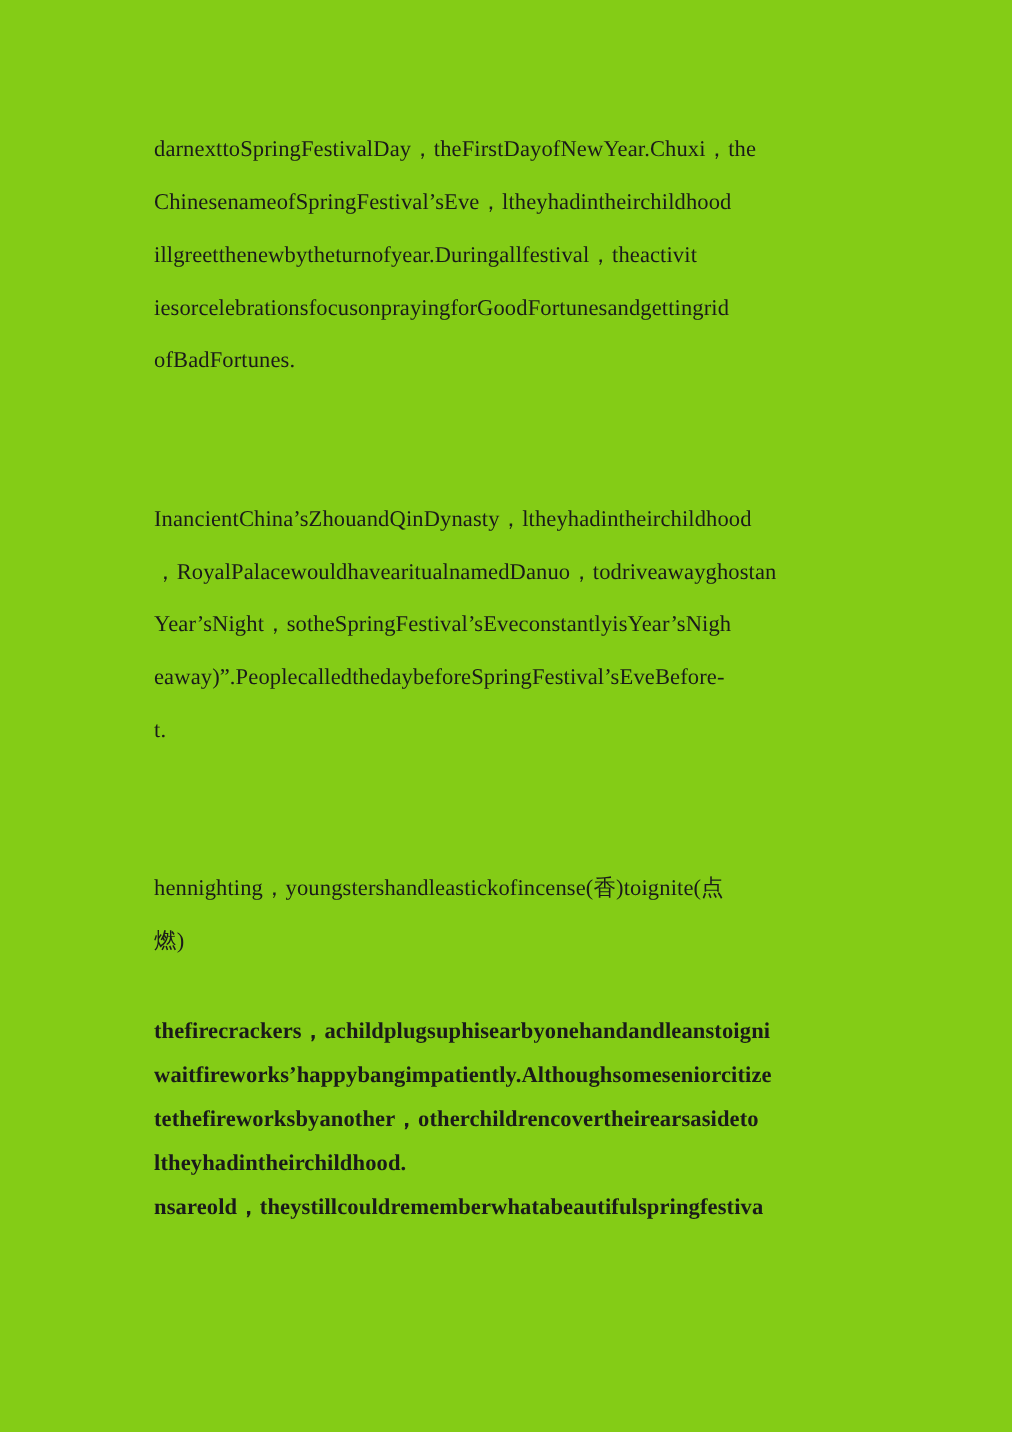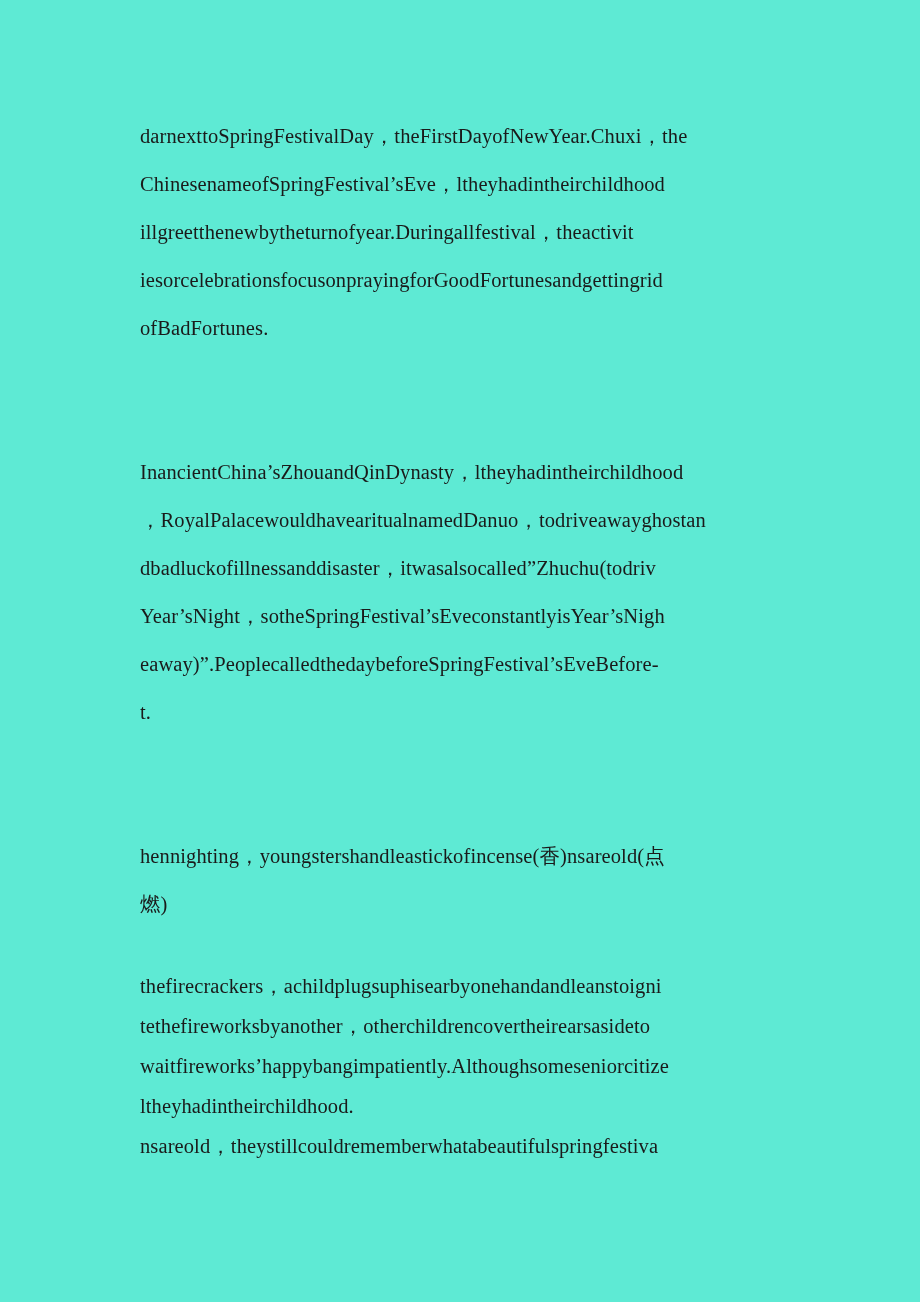--- a/index.html
+++ b/index.html
@@ -13,21 +13,21 @@
     overflow: hidden;
     font-family: "Liberation Serif", "DejaVu Serif", serif;
     color: #000000;
     -webkit-font-smoothing: antialiased;
   }
 
   .page {
     position: relative;
     width: 920px;
     height: 1302px;
-    background: #5eead4;
+    background: #84cc16;
     box-sizing: border-box;
     padding-left: 17px;
   }
 
   .text-column {
     position: absolute;
     left: 140px;
     top: 112px;
     width: 645px;
   }
@@ -49,20 +49,21 @@
     height: 96px;
   }
 
   
   .block-tight .doc-line {
     line-height: 40px;
   }
 
   .block-tight {
     margin-top: 4px;
+    font-weight: bold;
   }
 
   .gap-small {
     display: block;
     height: 34px;
   }
 </style>
 </head>
 <body>
 
@@ -75,37 +76,36 @@
       <span class="doc-line">illgreetthenewbytheturnofyear.Duringallfestival，theactivit</span>
       <span class="doc-line">iesorcelebrationsfocusonprayingforGoodFortunesandgettingrid</span>
       <span class="doc-line">ofBadFortunes.</span>
     </div>
 
     <span class="para-gap"></span>
 
     <div class="doc-block">
       <span class="doc-line">InancientChina’sZhouandQinDynasty，ltheyhadintheirchildhood</span>
       <span class="doc-line">，RoyalPalacewouldhavearitualnamedDanuo，todriveawayghostan</span>
-      <span class="doc-line">dbadluckofillnessanddisaster，itwasalsocalled”Zhuchu(todriv</span>
       <span class="doc-line">Year’sNight，sotheSpringFestival’sEveconstantlyisYear’sNigh</span>
       <span class="doc-line">eaway)”.PeoplecalledthedaybeforeSpringFestival’sEveBefore-</span>
       <span class="doc-line">t.</span>
     </div>
 
     <span class="para-gap"></span>
 
     <div class="doc-block">
-      <span class="doc-line">hennighting，youngstershandleastickofincense(香)nsareold(点</span>
+      <span class="doc-line">hennighting，youngstershandleastickofincense(香)toignite(点</span>
       <span class="doc-line">燃)</span>
     </div>
 
     <span class="gap-small"></span>
 
     <div class="doc-block block-tight">
       <span class="doc-line">thefirecrackers，achildplugsuphisearbyonehandandleanstoigni</span>
+      <span class="doc-line">waitfireworks’happybangimpatiently.Althoughsomeseniorcitize</span>
       <span class="doc-line">tethefireworksbyanother，otherchildrencovertheirearsasideto</span>
-      <span class="doc-line">waitfireworks’happybangimpatiently.Althoughsomeseniorcitize</span>
       <span class="doc-line">ltheyhadintheirchildhood.</span>
       <span class="doc-line">nsareold，theystillcouldrememberwhatabeautifulspringfestiva</span>
     </div>
 
   </div>
 </div>
 
 </body></html>

